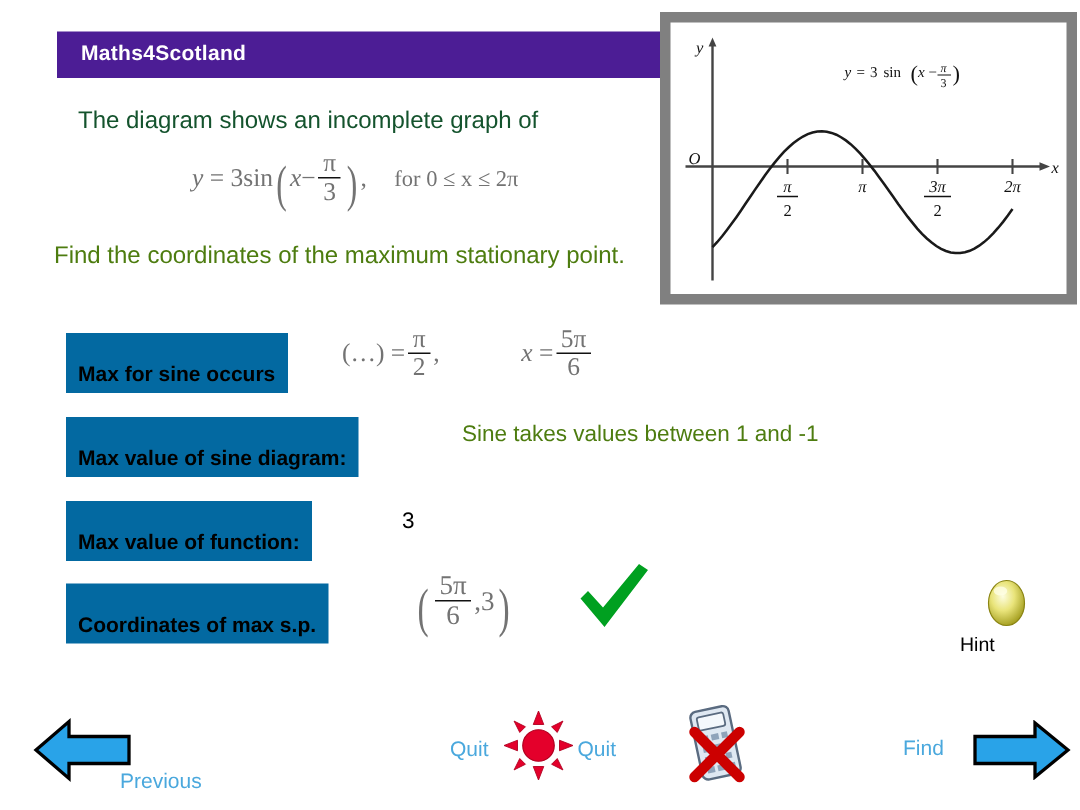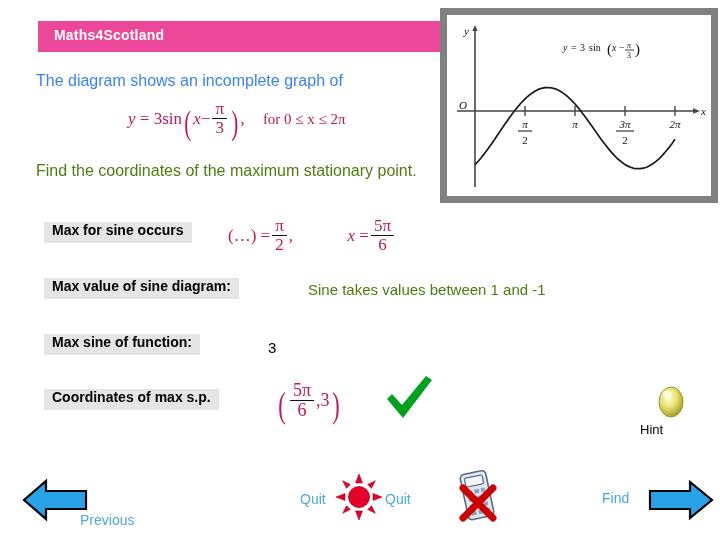--- a/index.html
+++ b/index.html
@@ -16,48 +16,48 @@
     background: #ffffff;
   }
 
   
   #banner {
     position: absolute;
     left: 38px;
     top: 21px;
     width: 404px;
     height: 31px;
-    background: #ec4899;
+    background: #4c1d95;
   }
   #banner-title {
     position: absolute;
     left: 16px;
     top: 6px;
     color: #ffffff;
     font-size: 14px;
     font-weight: bold;
     letter-spacing: 0.2px;
     white-space: nowrap;
   }
 
   
   #prompt-line {
     position: absolute;
-    left: 36px;
+    left: 52px;
     top: 72px;
     font-size: 16px;
-    color: #3b82f6;
+    color: #14532d;
     white-space: nowrap;
   }
 
   
   .math {
     font-family: "Liberation Serif", serif;
     font-style: italic;
-    color: #be185d;
+    color: #737373;
   }
   .mathup { font-style: normal; }
   .frac {
     display: inline-block;
     vertical-align: -0.52em;
     text-align: center;
     line-height: 1.04;
     margin: 0 2px;
   }
   .frac .num { display: block; padding: 0 3px; border-bottom: 1.2px solid #111; }
@@ -105,25 +105,25 @@
     top: 160px;
     font-size: 16px;
     color: #4d7c0f;
     line-height: 1.35;
     width: 390px;
   }
 
   
   .hl {
     position: absolute;
-    background: #e5e5e5;
+    background: #0369a1;
     font-size: 14px;
     font-weight: bold;
     color: #000000;
-    padding: 0 8px 5px 8px;
+    padding: 19px 8px 5px 8px;
     white-space: nowrap;
     box-sizing: border-box;
   }
   #hl-max-sine-occurs { left: 44px; top: 222px; }
   #hl-max-value-sine  { left: 44px; top: 278px; }
   #hl-max-value-fn    { left: 44px; top: 334px; }
   #hl-coords          { left: 44px; top: 389px; }
 
   
   #work-sine-occurs {
@@ -280,21 +280,21 @@
   <span class="mathup">(…)</span>
   <span class="mathup">=</span><span class="frac mathup"><span class="num">π</span><span class="den">2</span></span><span class="mathup">,</span>
   <span class="gap"></span>
   <span>x</span>
   <span class="mathup">=</span><span class="frac mathup"><span class="num">5π</span><span class="den">6</span></span>
 </div>
 
 <div class="hl" id="hl-max-value-sine">Max value of sine diagram:</div>
 <div id="note-sine-range">Sine takes values between 1 and -1</div>
 
-<div class="hl" id="hl-max-value-fn">Max sine of function:</div>
+<div class="hl" id="hl-max-value-fn">Max value of function:</div>
 <div id="val-max-function">3</div>
 
 <div class="hl" id="hl-coords">Coordinates of max s.p.</div>
 
 <div id="answer-coords" class="math">
   <span class="paren">(</span><span class="frac mathup"><span class="num">5π</span><span class="den">6</span></span><span class="mathup">,</span><span class="mathup">3</span><span class="paren">)</span>
 </div>
 
 <svg id="tick-correct" viewBox="0 0 52 48">
   <path d="M4,25 L9,20 L19,31 L43,2 L49,6 L20,44 Z" fill="#00A020"></path>

